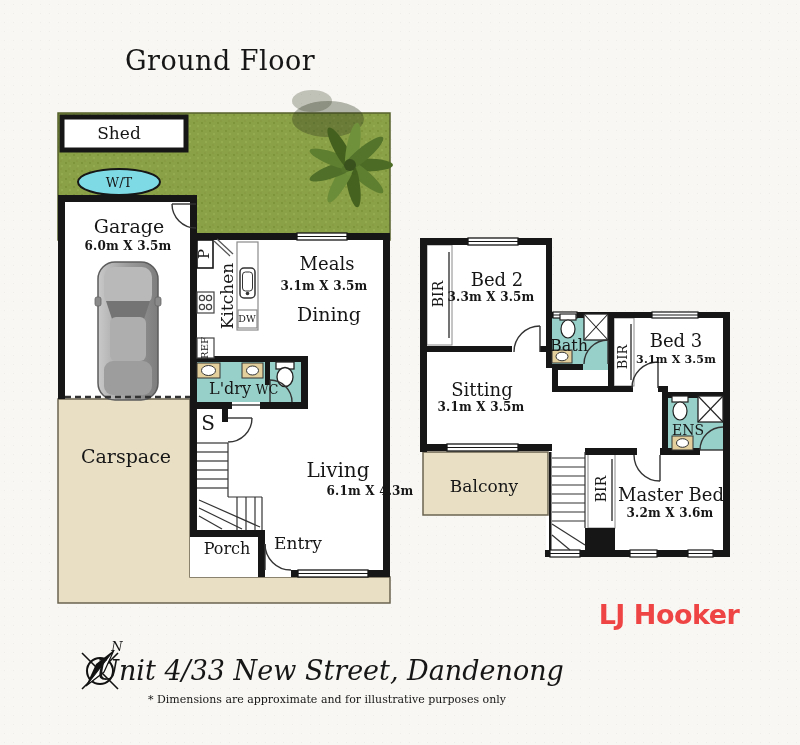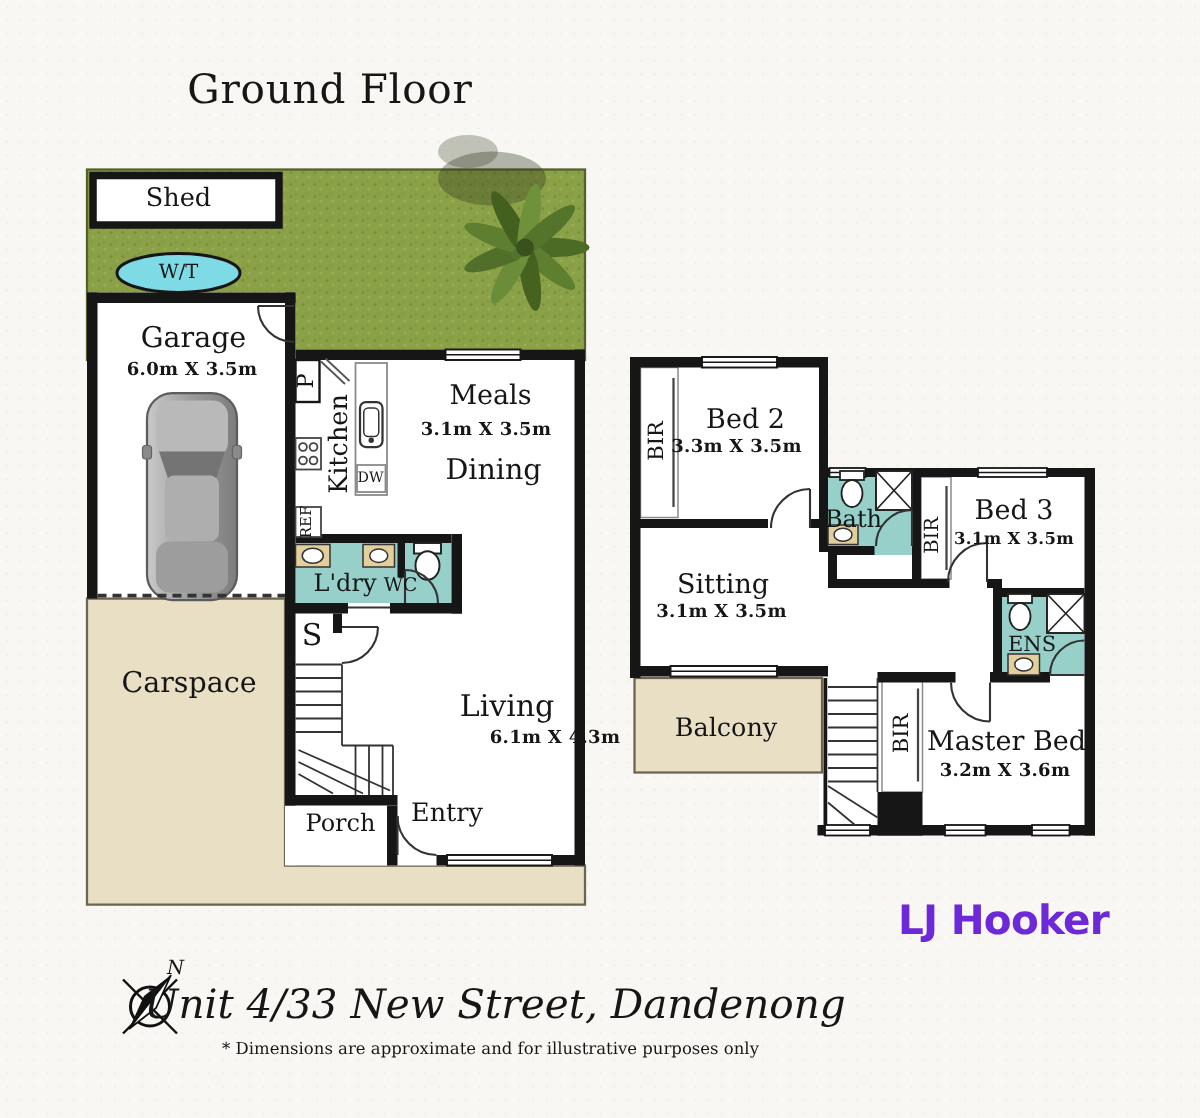--- a/index.html
+++ b/index.html
@@ -15,21 +15,21 @@
   .lbl{
     position:absolute;transform:translate(-50%,-50%);
     font-family:"DejaVu Serif","Liberation Serif",serif;
     color:#161616;white-space:nowrap;line-height:1;z-index:5;
   }
   .rot{transform:translate(-50%,-50%) rotate(-90deg);}
   .dims{font-size:12px;font-weight:700;letter-spacing:0.2px;}
   .title{font-size:27px;letter-spacing:0.5px;}
   .brand{
     font-family:"DejaVu Sans","Liberation Sans",sans-serif;
-    font-weight:700;font-size:27px;letter-spacing:-0.5px;color:#6d28d9;
+    font-weight:700;font-size:27px;letter-spacing:-0.5px;color:#ef4444;
   }
   .disclaimer{font-size:11px;font-weight:400;}
 </style>
 </head>
 <body>
 
 <div id="plan">
 
 <svg class="layer" width="800" height="745" viewBox="0 0 800 745">
   <defs>

